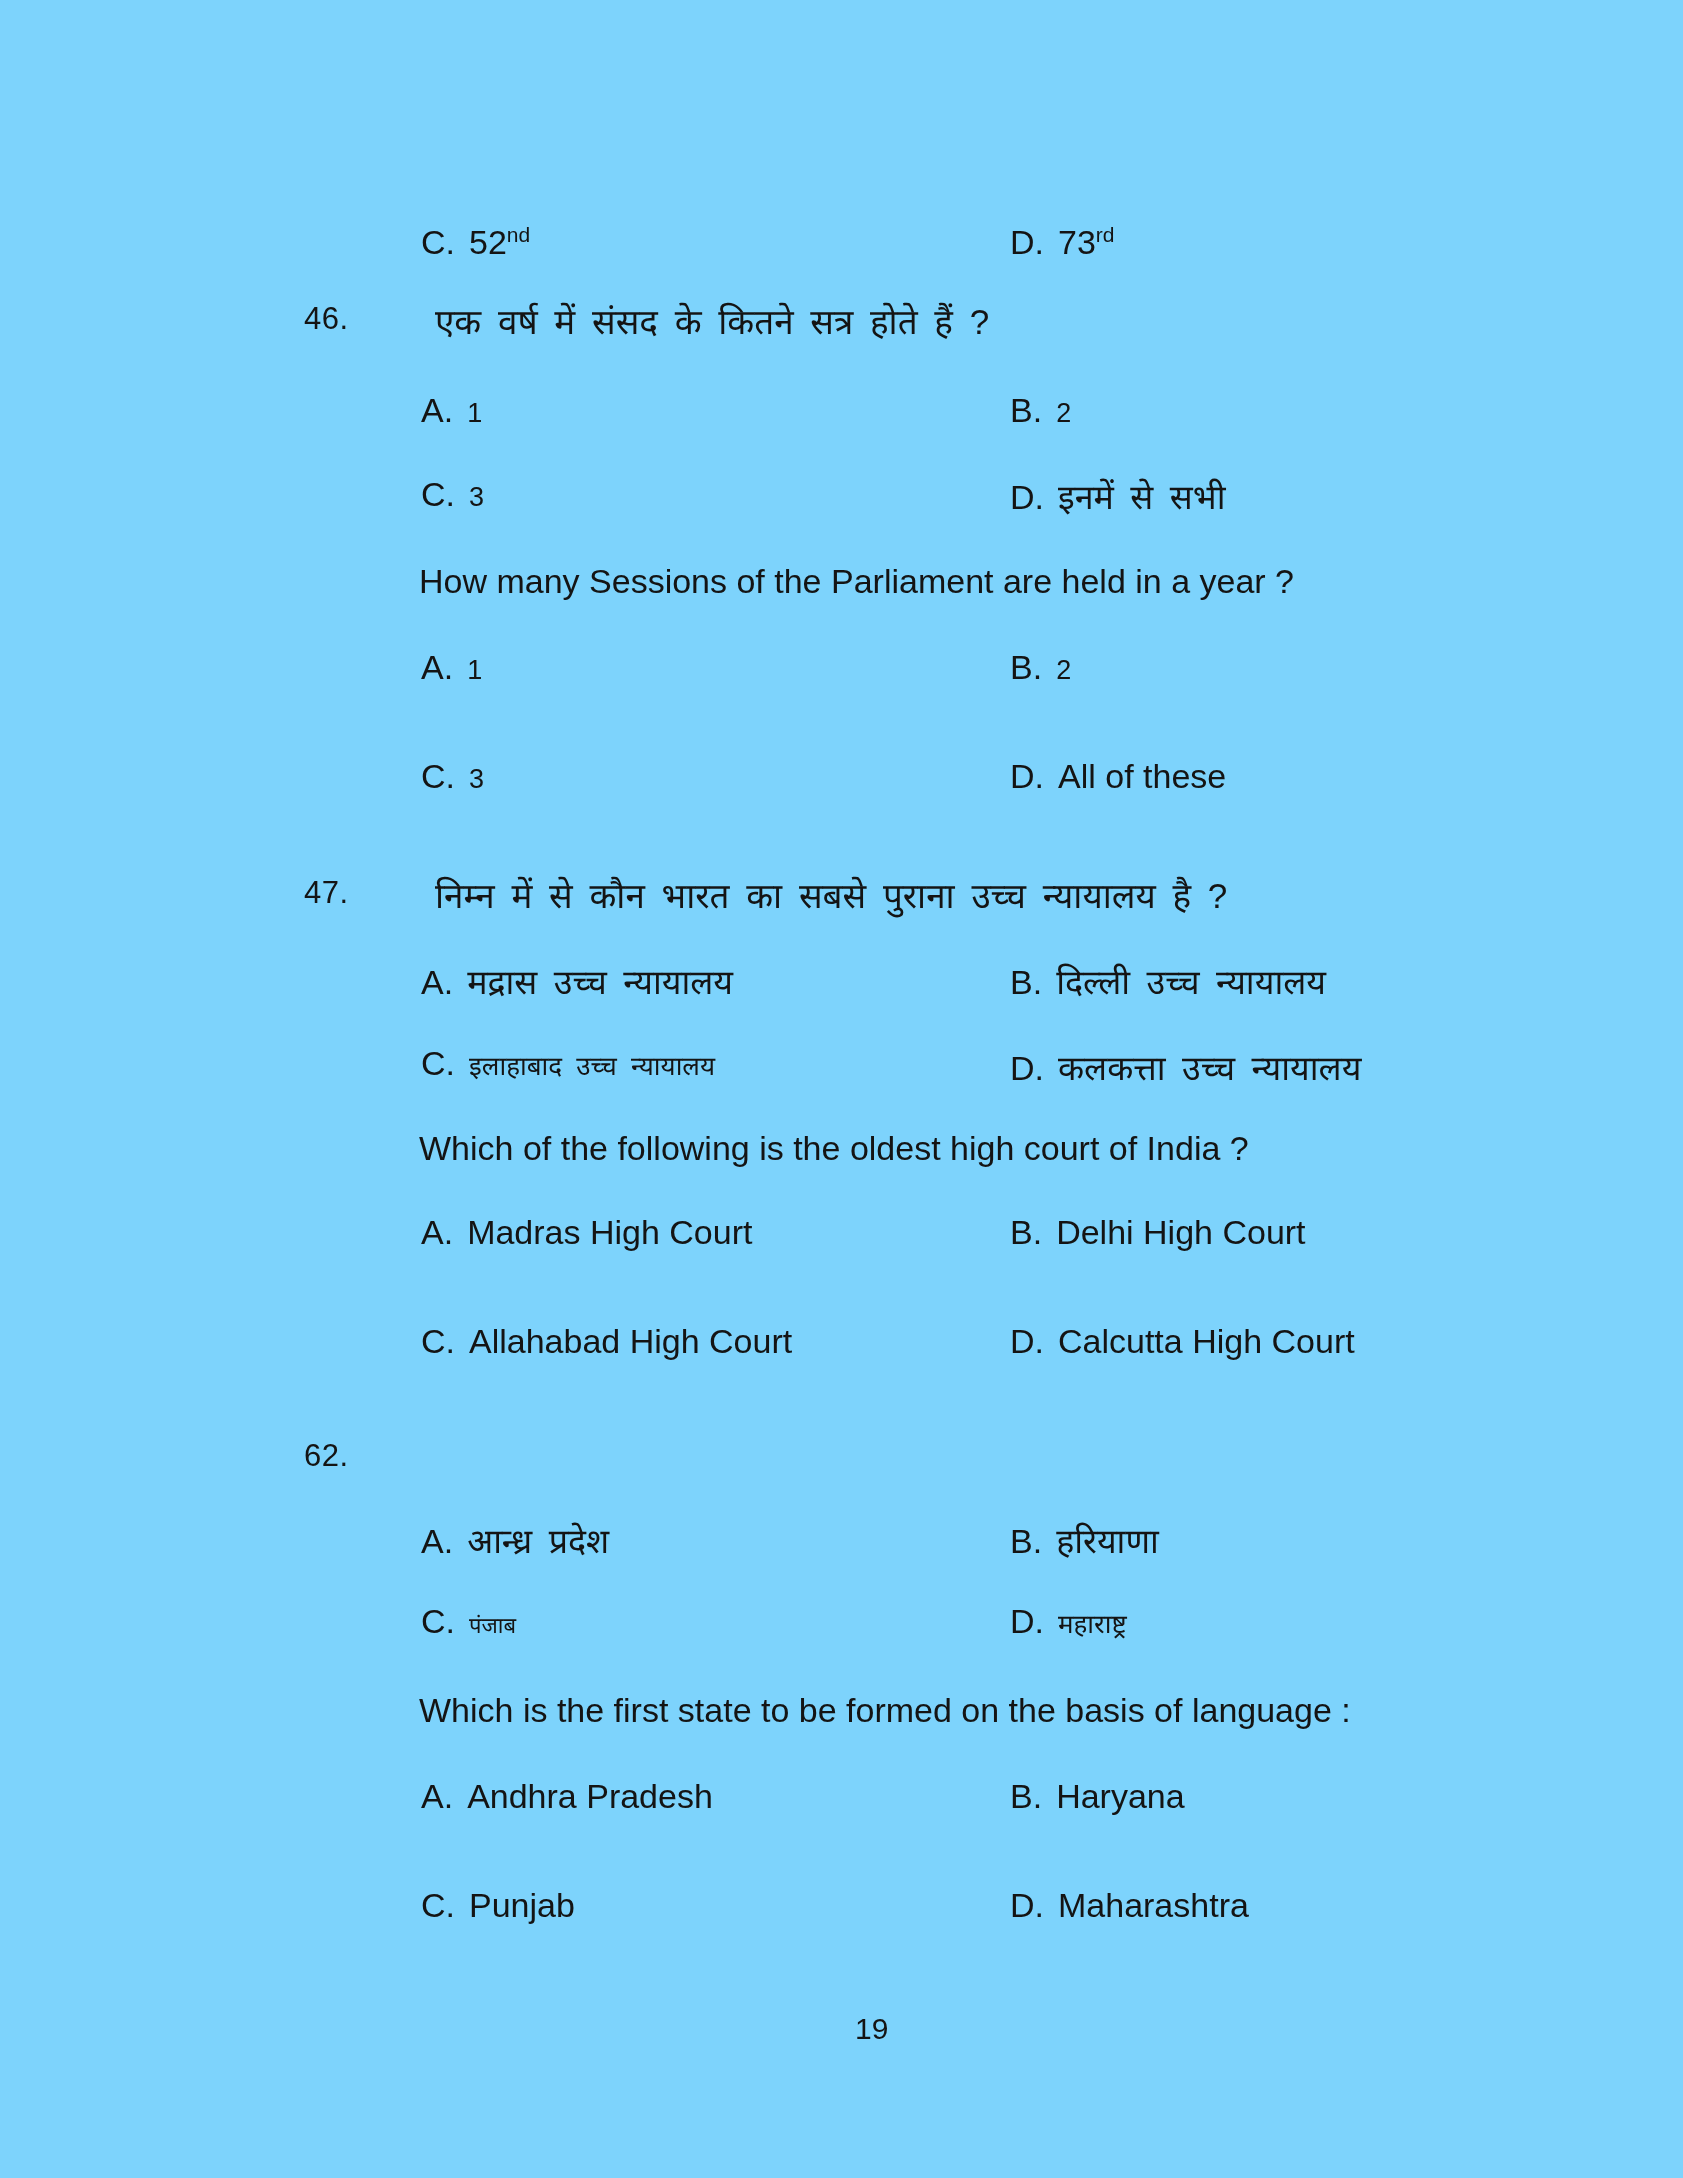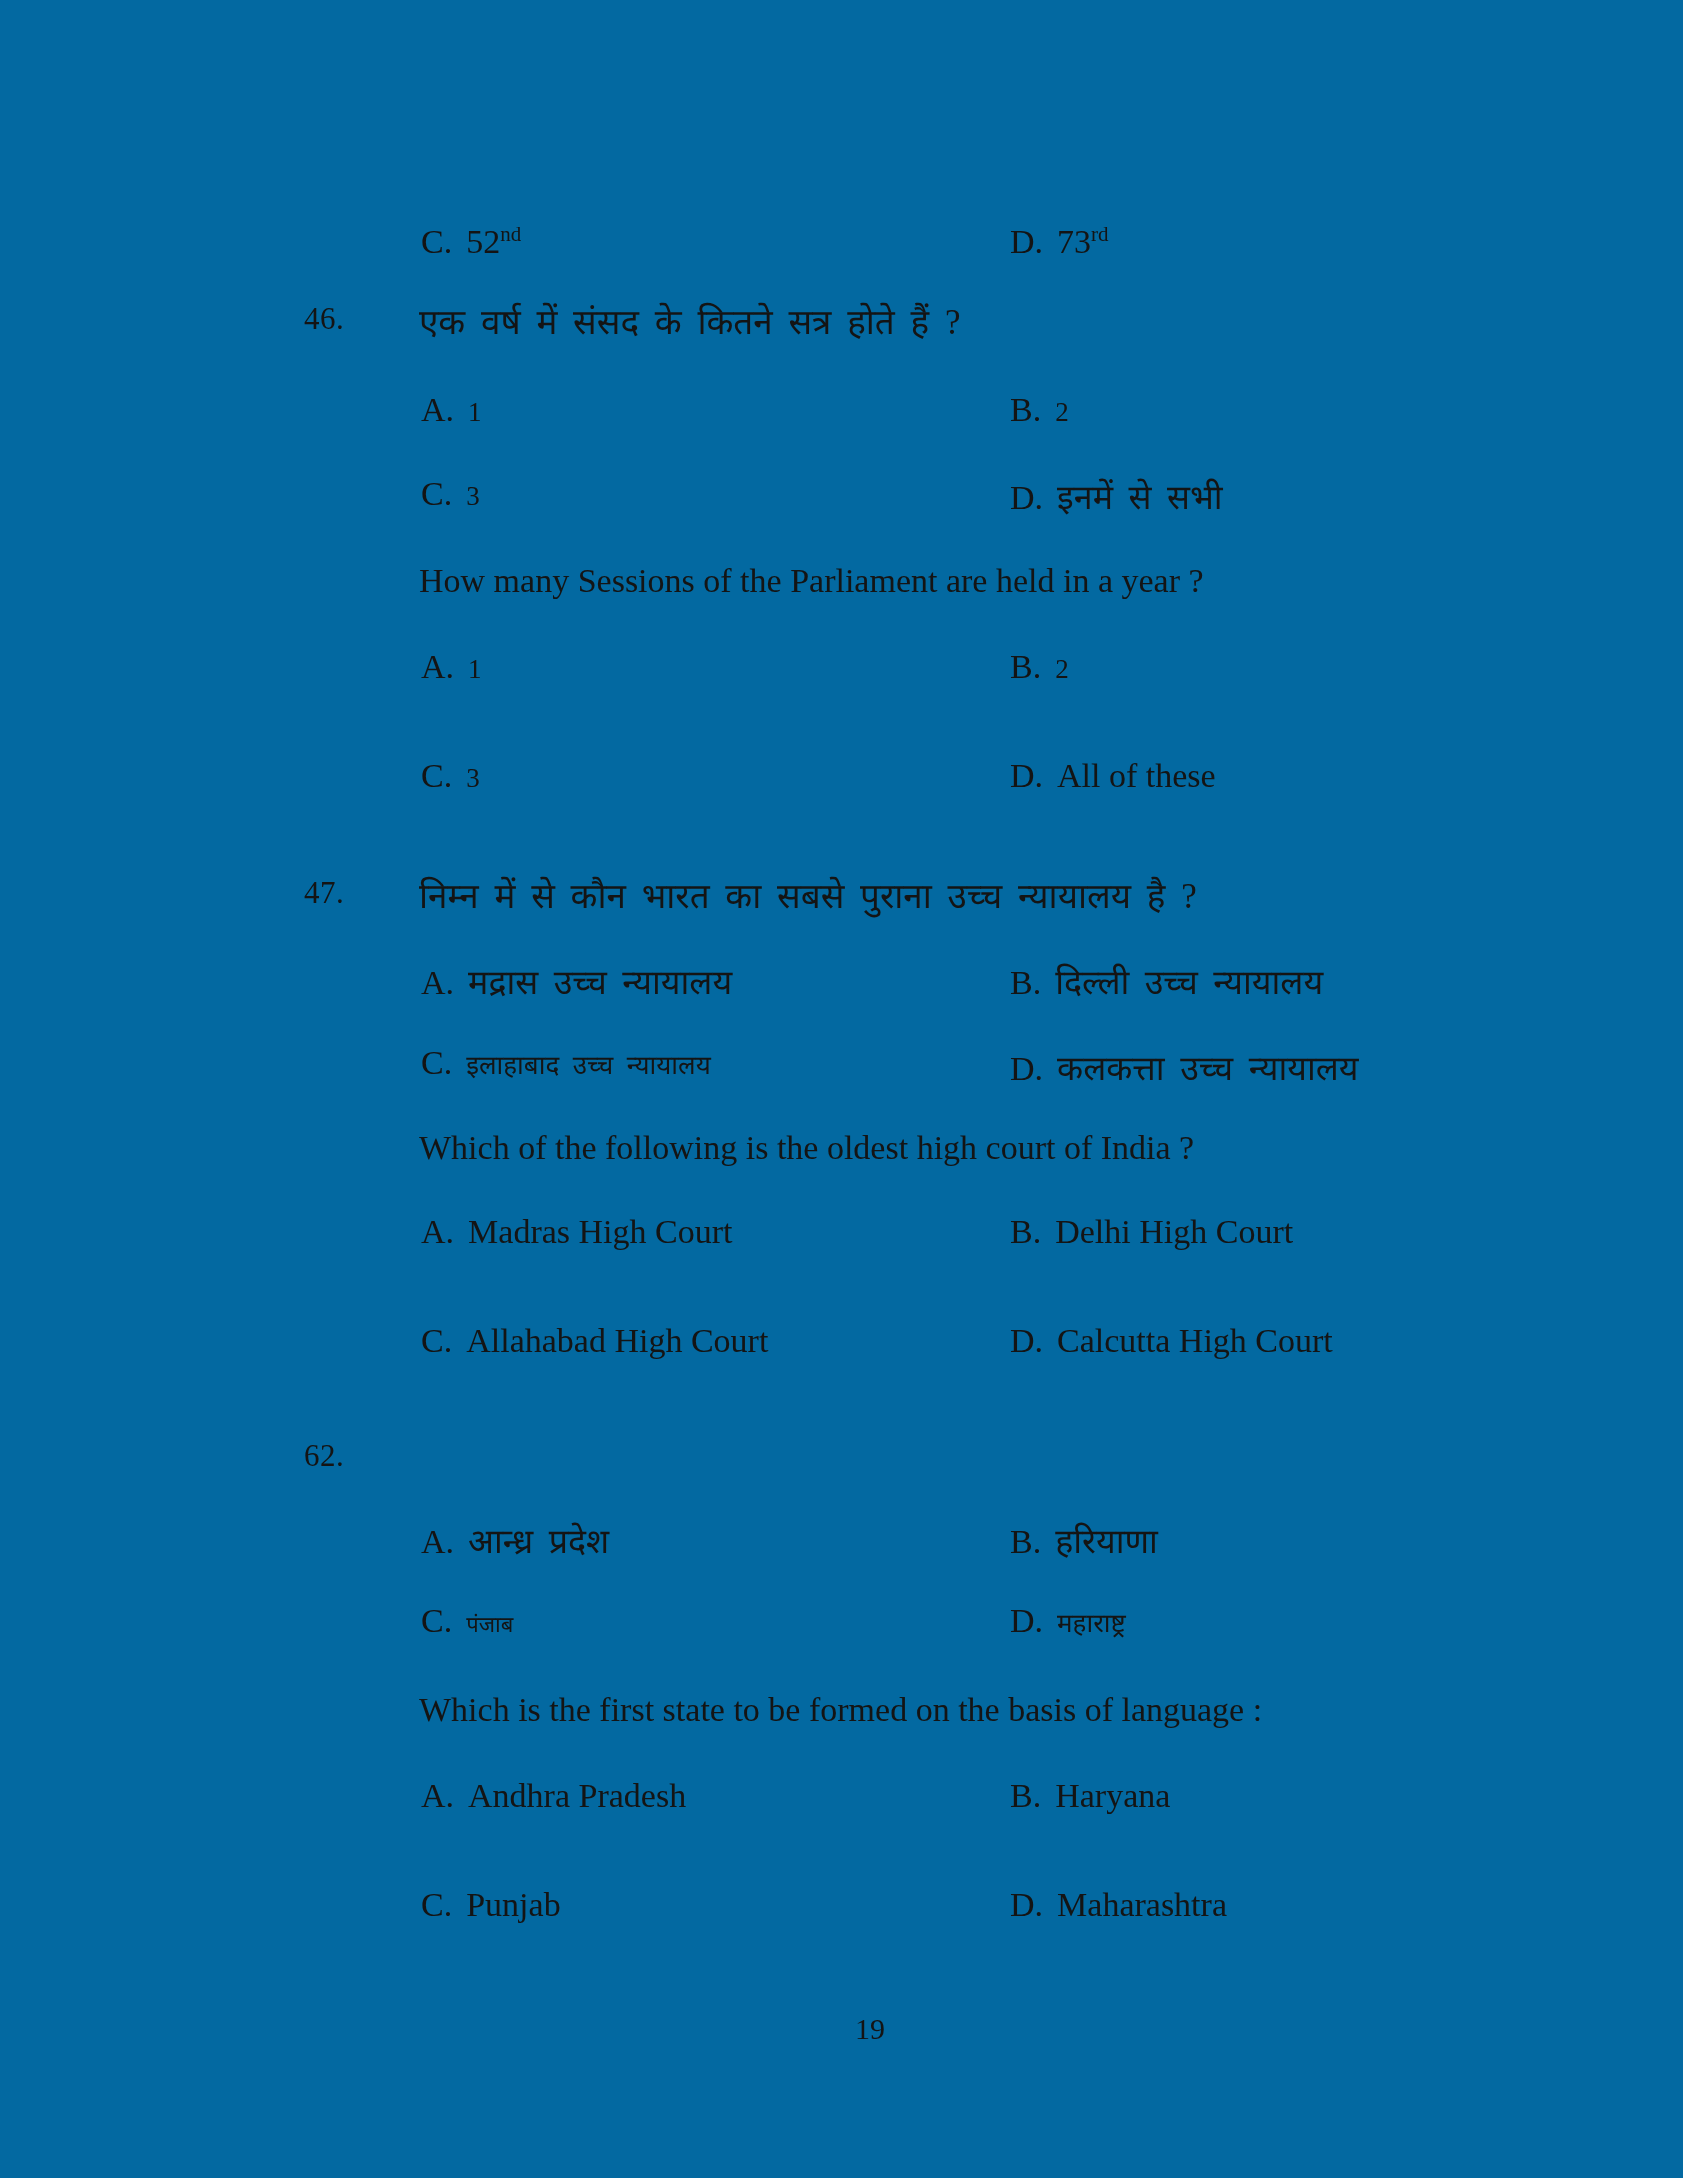--- a/index.html
+++ b/index.html
@@ -1,39 +1,39 @@
 <!DOCTYPE html>
 <html><head>
 <meta charset="utf-8">
 <style>
   * { margin: 0; padding: 0; box-sizing: border-box; }
   html, body { background: #ffffff; }
   .page {
     position: relative;
     width: 1683px;
     height: 2178px;
-    background: #0369a1;
+    background: #7dd3fc;
     color: #141414;
-    font-family: Liberation Serif, serif;
+    font-family: Liberation Sans, sans-serif;
     overflow: hidden;
     text-align: right;
   }
   .qnum {
     position: absolute;
     left: 304px;
     font-size: 31px;
     letter-spacing: 0.5px;
   }
   .qtext {
     position: absolute;
     left: 419px;
     font-size: 34px;
     white-space: nowrap;
   }
-  .hindi { font-size: 35px; word-spacing: 7px; }
+  .hindi { font-size: 35px; word-spacing: 7px; margin-left: 16px; }
   .opt {
     position: absolute;
     font-size: 34px;
     white-space: nowrap;
   }
   .opt-a { left: 421px; }
   .opt-b { left: 1010px; }
   .opt .val { margin-left: 14px; }
   .val-num { font-size: 27px; }
   sup.ord {

